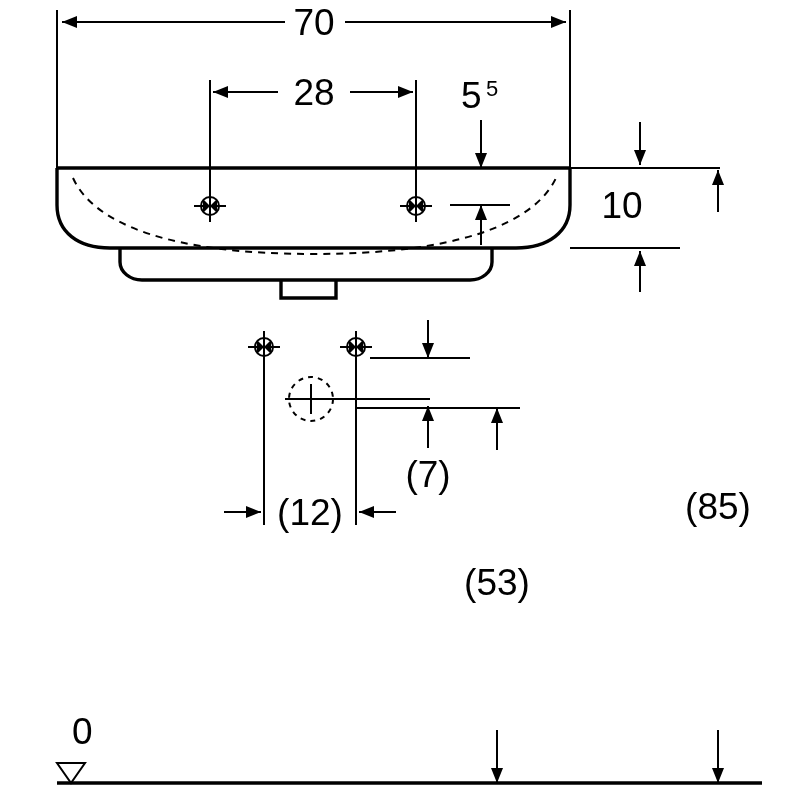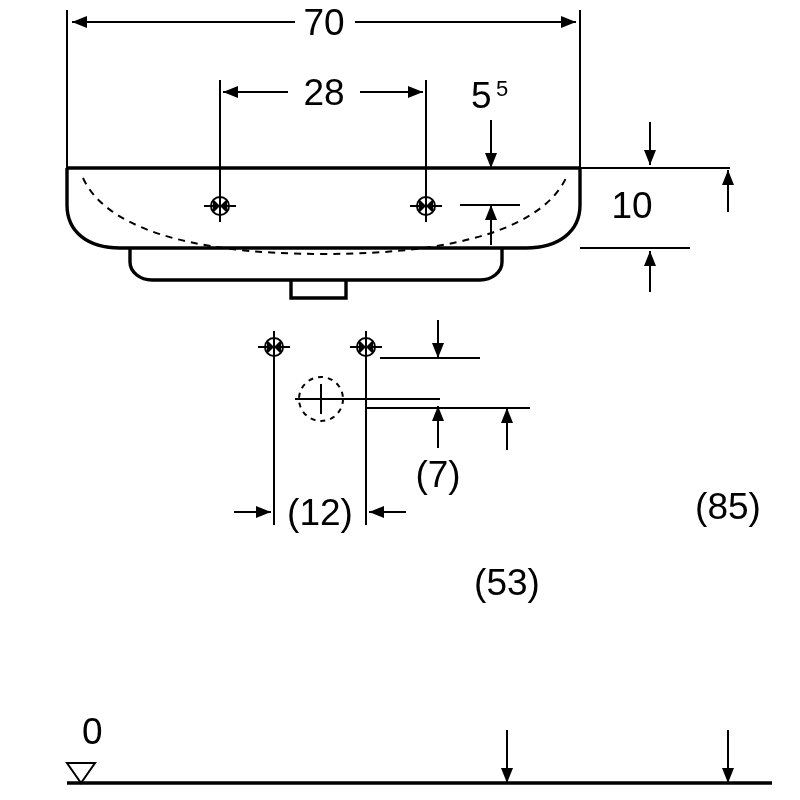--- a/index.html
+++ b/index.html
@@ -11,21 +11,20 @@
     width: 800px;
     height: 800px;
     font-family: "Liberation Sans", sans-serif;
     color: #000000;
     overflow: hidden;
   }
   #drawing-root {
     position: relative;
     width: 720px;
     height: 800px;
-    margin-left: 10px;
   }
   svg#tech-drawing {
     position: absolute;
     top: 0;
     left: 0;
     width: 800px;
     height: 800px;
   }
   .dim-text {
     font-family: "Liberation Sans", sans-serif;

